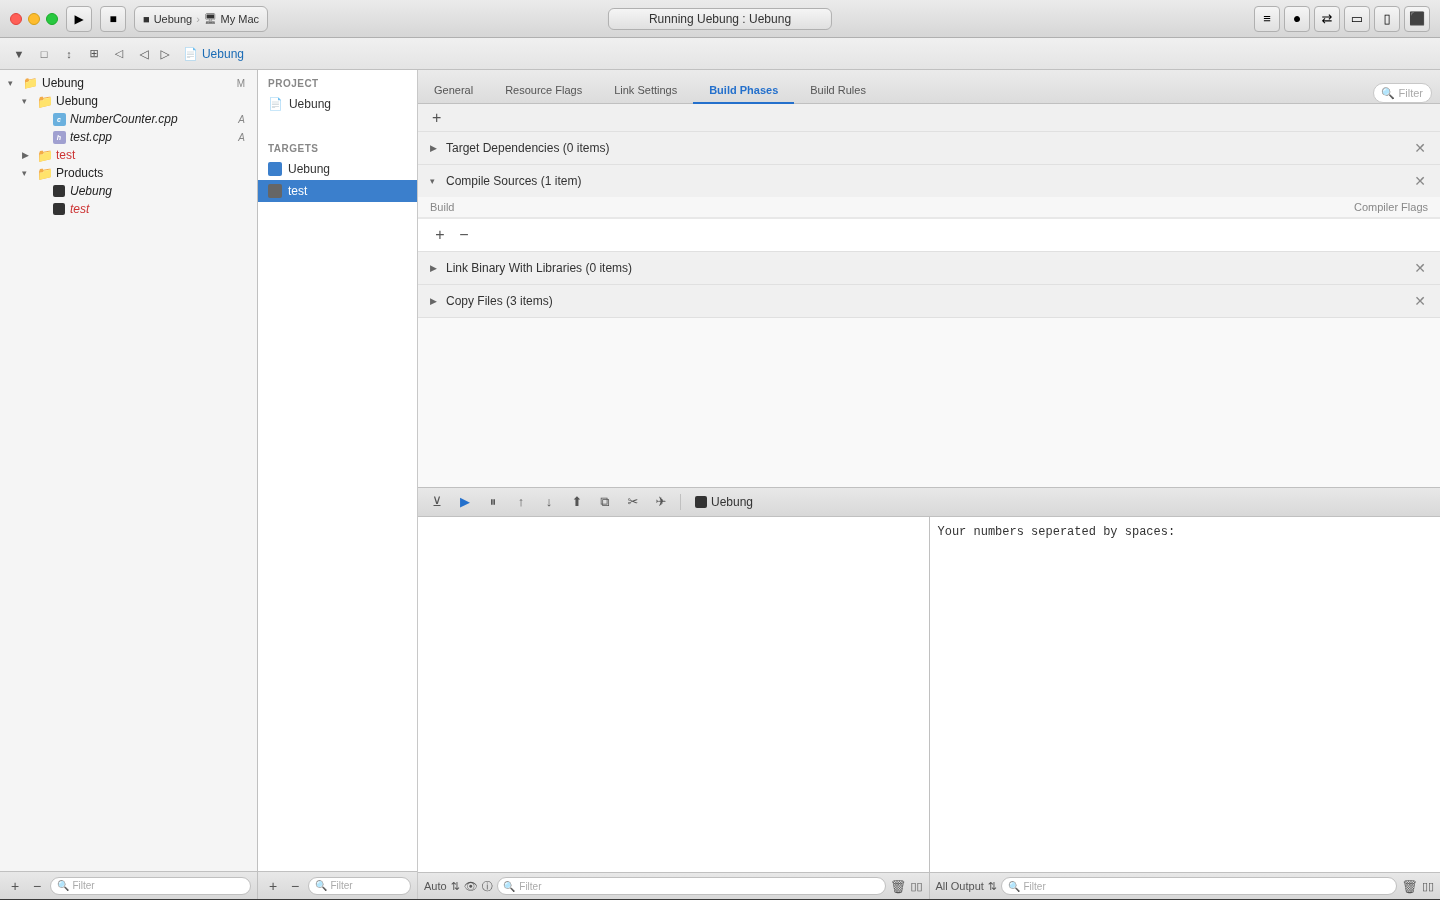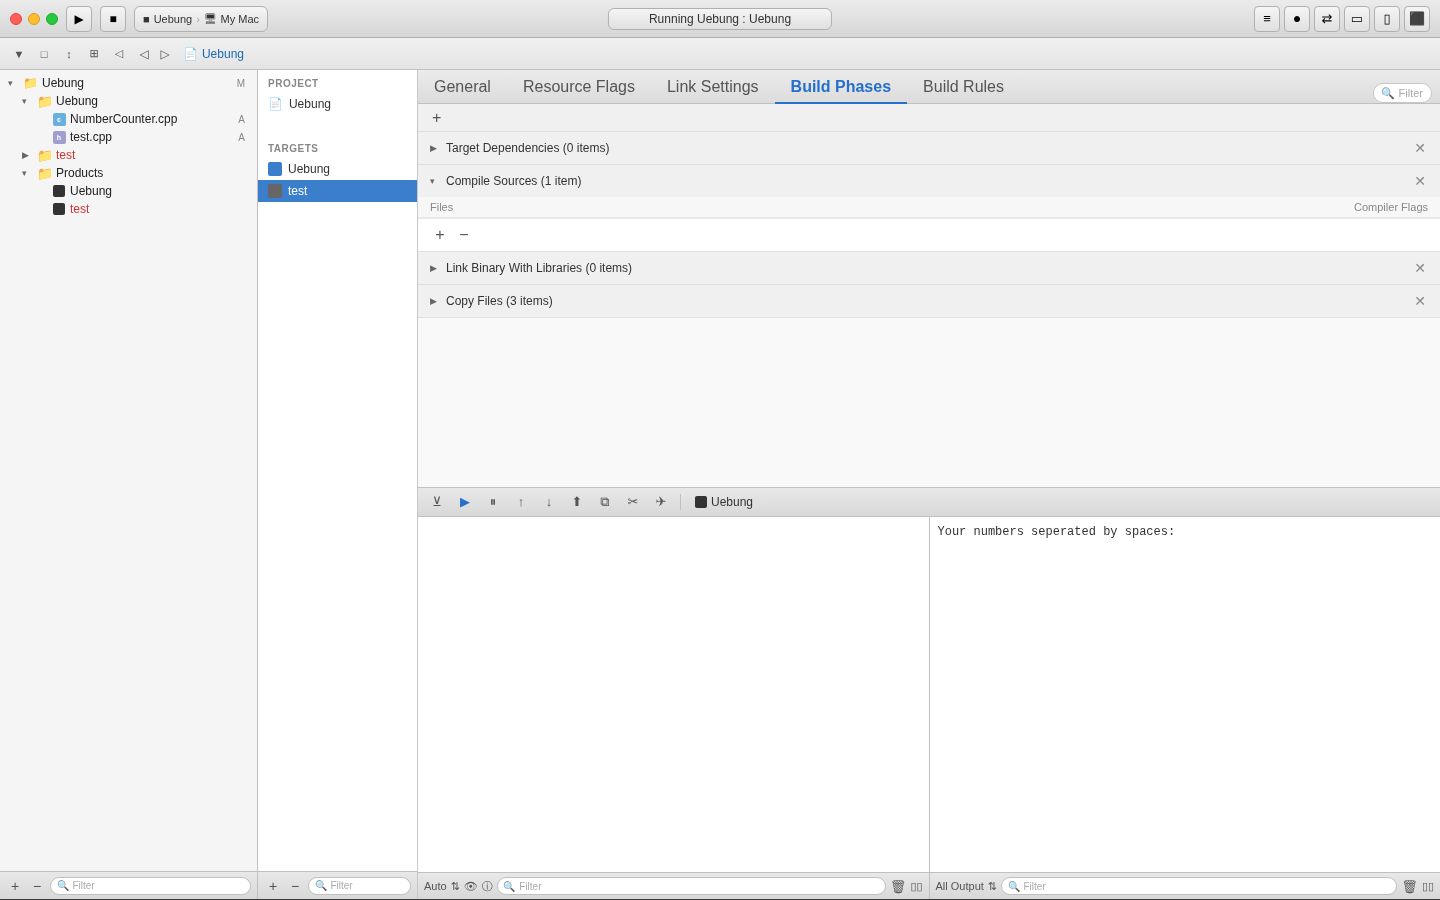--- a/index.html
+++ b/index.html
@@ -64,21 +64,21 @@
     }
     .sidebar-content { flex: 1; overflow-y: auto; padding: 4px 0; }
     .tree-item {
       display: flex; align-items: center; gap: 4px;
       padding: 2px 8px 2px 0;
       cursor: pointer; color: #222; font-size: 12px;
       white-space: nowrap;
     }
     .tree-indent-1 { padding-left: 8px; }
     .tree-indent-2 { padding-left: 22px; }
-    .tree-indent-3 { padding-left: 36px; }
+    .tree-indent-3 { padding-left: 36px; font-style: italic; }
     .disclosure { width:12px; font-size:9px; color:#666; flex-shrink:0; }
     .file-icon { width:14px; height:14px; flex-shrink:0; display:flex;align-items:center;justify-content:center; }
     .folder-icon-yellow { color: #e8a020; font-size:13px; }
     .cpp-icon { width:13px;height:13px; background:#6ab0de; border-radius:2px; display:flex;align-items:center;justify-content:center; font-size:7px; color:white; font-weight:bold; }
     .h-icon { width:13px;height:13px; background:#a0a0d0; border-radius:2px; display:flex;align-items:center;justify-content:center; font-size:7px; color:white; font-weight:bold; }
     .app-icon-black { width:12px;height:12px; background:#333; border-radius:2px; }
     .badge { font-size:10px; color:#888; margin-left:auto; padding-right:4px; }
     .sidebar-bottom-bar {
       height: 28px; background: linear-gradient(to bottom,#e8e8e8,#d8d8d8);
       border-top:1px solid #c0c0c0; display:flex; align-items:center; padding:0 6px; gap:4px;
@@ -115,21 +115,21 @@
     }
 
     
     .tab-bar {
       height: 34px; background: linear-gradient(to bottom,#ebebeb,#dcdcdc);
       border-bottom:1px solid #c0c0c0;
       display:flex; align-items:flex-end; padding: 0 0 0 0;
       position: relative;
     }
     .tab {
-      padding: 6px 16px; font-size:16px; color:#555; cursor:pointer;
+      padding: 6px 16px; font-size:11px; color:#555; cursor:pointer;
       border-bottom: 2px solid transparent; margin-bottom: -1px;
     }
     .tab.active { color:#2470cc; border-bottom:2px solid #2470cc; font-weight:700; }
     .tab-right-actions {
       margin-left:auto; display:flex; align-items:center; padding-right:8px;
       gap:4px;
     }
     .filter-pill {
       display:flex;align-items:center;gap:3px; background:#fff; border:1px solid #c8c8c8;
       border-radius:10px; padding:2px 8px; font-size:11px; color:#aaa; height:20px;
@@ -387,21 +387,21 @@
       </div>
 
       <div class="phase-section">
         <div class="phase-header">
           <span class="phase-toggle">▾</span>
           <span>Compile Sources (1 item)</span>
           <span class="phase-close">✕</span>
         </div>
         <div class="phase-body">
           <div class="table-header-row">
-            <span class="col-name">Files</span>
+            <span class="col-name">Build</span>
             <span class="col-flags">Compiler Flags</span>
           </div>
           <div class="phase-actions">
             <span class="phase-add-btn">+</span>
             <span class="phase-remove-btn" style="font-size:16px;line-height:1.2;">−</span>
           </div>
         </div>
       </div>
 
       <div class="phase-section">

